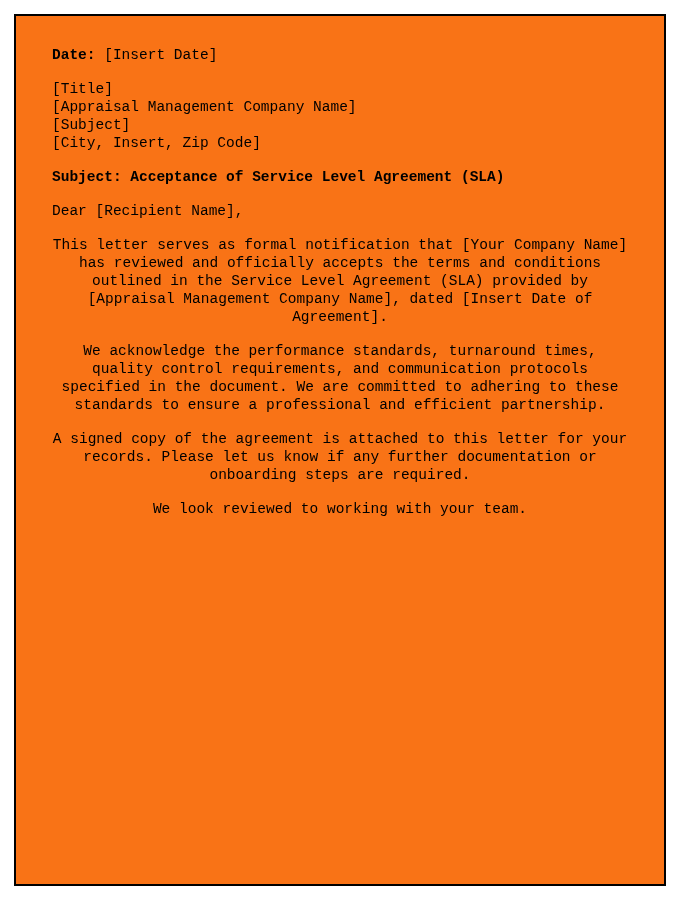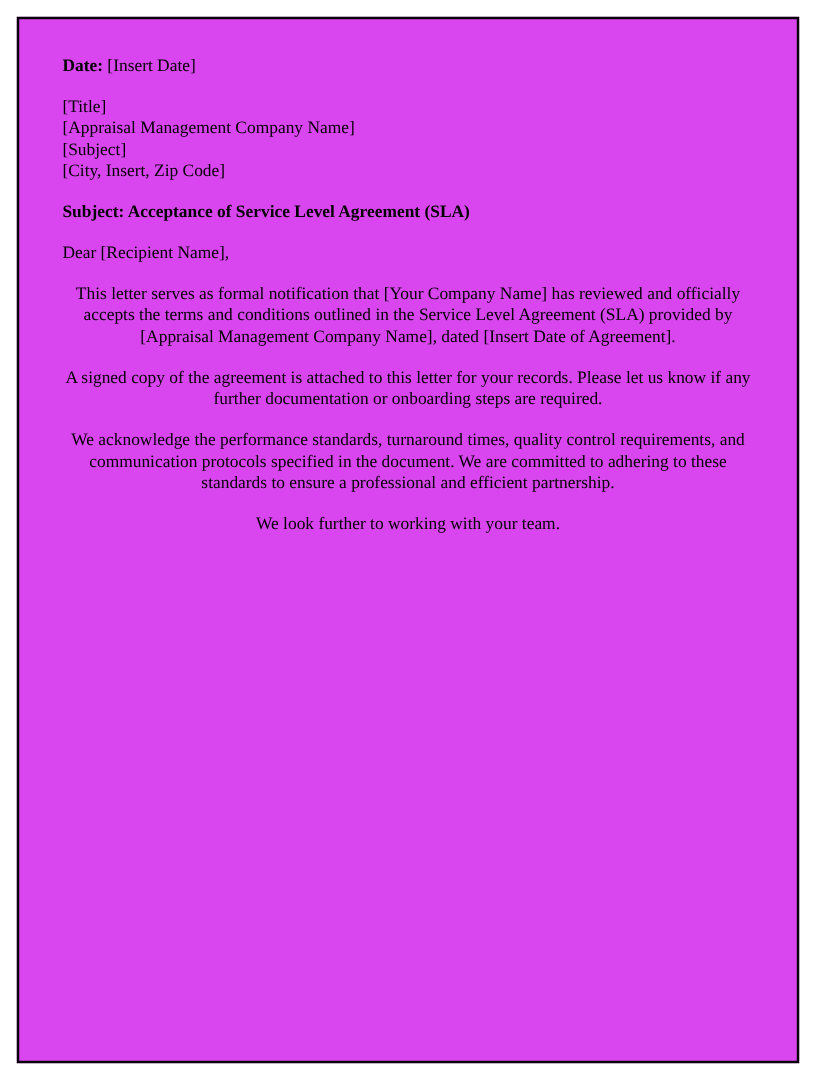--- a/index.html
+++ b/index.html
@@ -9,24 +9,24 @@
     width: 700px;
     height: 900px;
   }
   .page {
     box-sizing: border-box;
     position: absolute;
     left: 14px;
     top: 14px;
     width: 652px;
     height: 872px;
-    background: #d946ef;
+    background: #f97316;
     border: 2px solid #000000;
     padding: 30px 36px;
-    font-family: Liberation Serif, serif;
+    font-family: Liberation Mono, monospace;
     font-size: 14.5px;
     line-height: 18px;
     color: #000000;
   }
   .block {
     margin: 0 0 16px 0;
   }
   .line {
     display: block;
   }
@@ -52,19 +52,19 @@
     <span class="line">[Appraisal Management Company Name]</span>
     <span class="line">[Subject]</span>
     <span class="line">[City, Insert, Zip Code]</span>
   </div>
 
   <div class="block bold">Subject: Acceptance of Service Level Agreement (SLA)</div>
 
   <div class="block">Dear [Recipient Name],</div>
 
   <p>This letter serves as formal notification that [Your Company Name] has reviewed and officially accepts the terms and conditions outlined in the Service Level Agreement (SLA) provided by [Appraisal Management Company Name], dated [Insert Date of Agreement].</p>
+  <p>We acknowledge the performance standards, turnaround times, quality control requirements, and communication protocols specified in the document. We are committed to adhering to these standards to ensure a professional and efficient partnership.</p>
   <p>A signed copy of the agreement is attached to this letter for your records. Please let us know if any further documentation or onboarding steps are required.</p>
-  <p>We acknowledge the performance standards, turnaround times, quality control requirements, and communication protocols specified in the document. We are committed to adhering to these standards to ensure a professional and efficient partnership.</p>
-  <p>We look further to working with your team.</p>
+  <p>We look reviewed to working with your team.</p>
 
 
 
 </div>
 
 </body></html>

